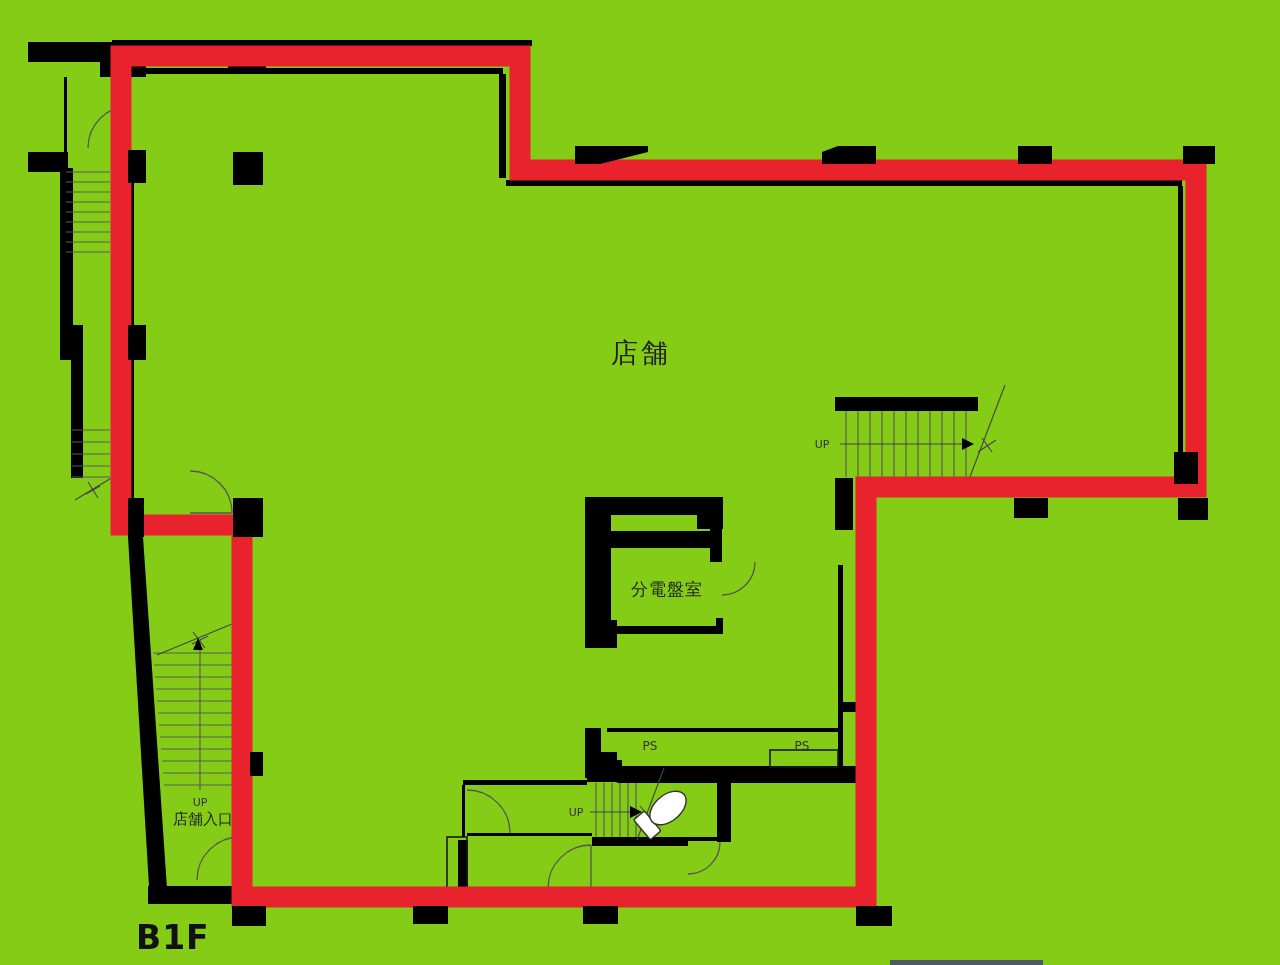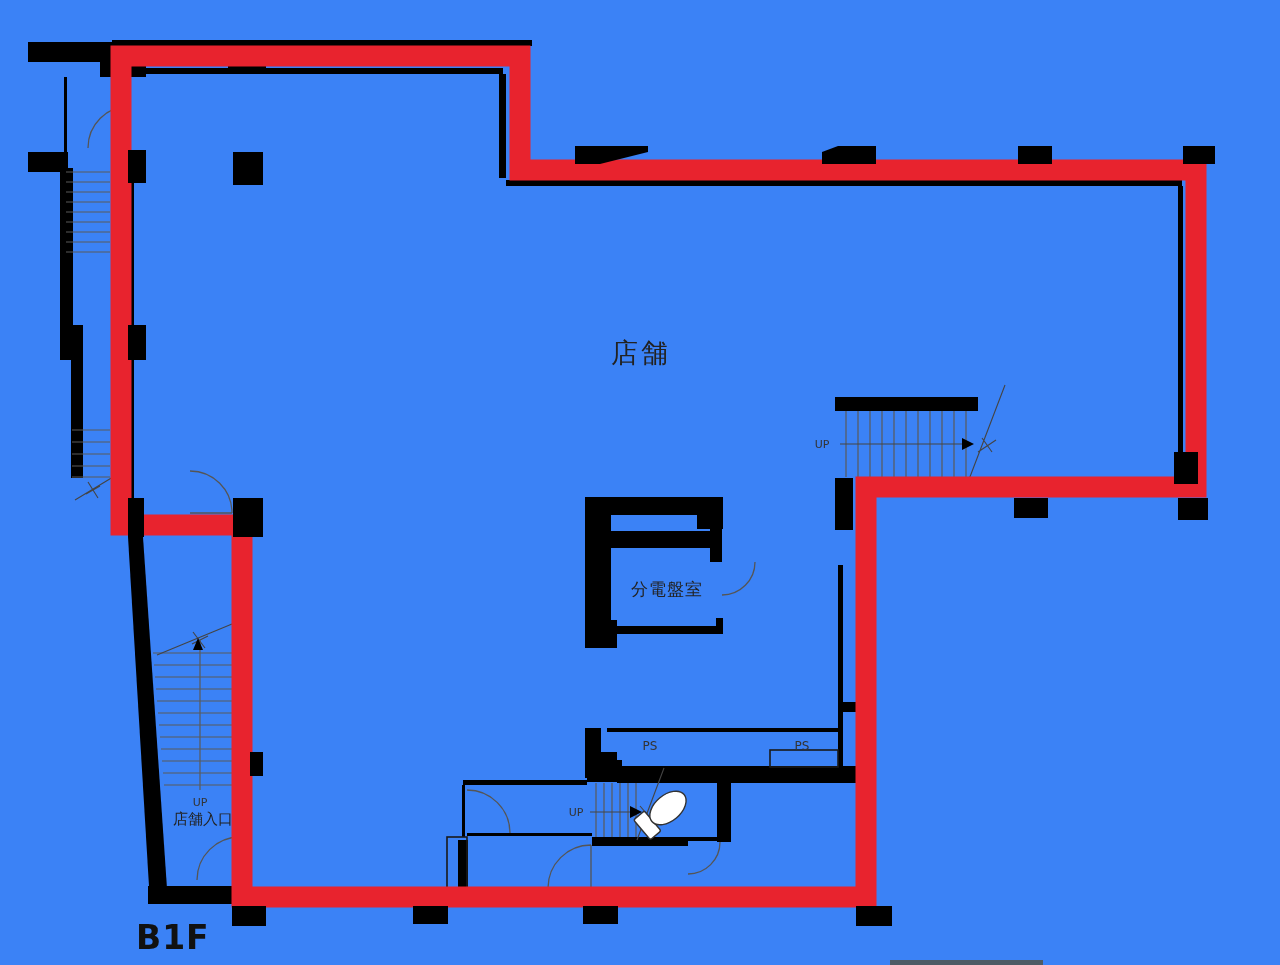--- a/index.html
+++ b/index.html
@@ -1,16 +1,16 @@
 <!DOCTYPE html>
 <html><head>
 <meta charset="utf-8">
 <style>
   html,body{margin:0;padding:0;background:#ffffff;}
-  .plan-wrap{position:relative;width:1280px;height:965px;background:#3b82f6;overflow:hidden;
+  .plan-wrap{position:relative;width:1280px;height:965px;background:#84cc16;overflow:hidden;
              font-family:"DejaVu Sans","Liberation Sans",sans-serif;}
   svg{display:block;}
   .wall{fill:#000000;stroke:none;}
   .hairline{stroke:#1a1a1a;stroke-width:1.6;fill:none;}
   .tread{stroke:#5a5a5a;stroke-width:1.2;fill:none;}
   .arc{stroke:#555555;stroke-width:1.3;fill:none;}
   .breakline{stroke:#444444;stroke-width:1.1;fill:none;}
   .fixture{stroke:#333333;stroke-width:1.4;fill:#ffffff;}
   .lbl{fill:#222222;}
   .lbl-big{font-size:27px;letter-spacing:3px;}

